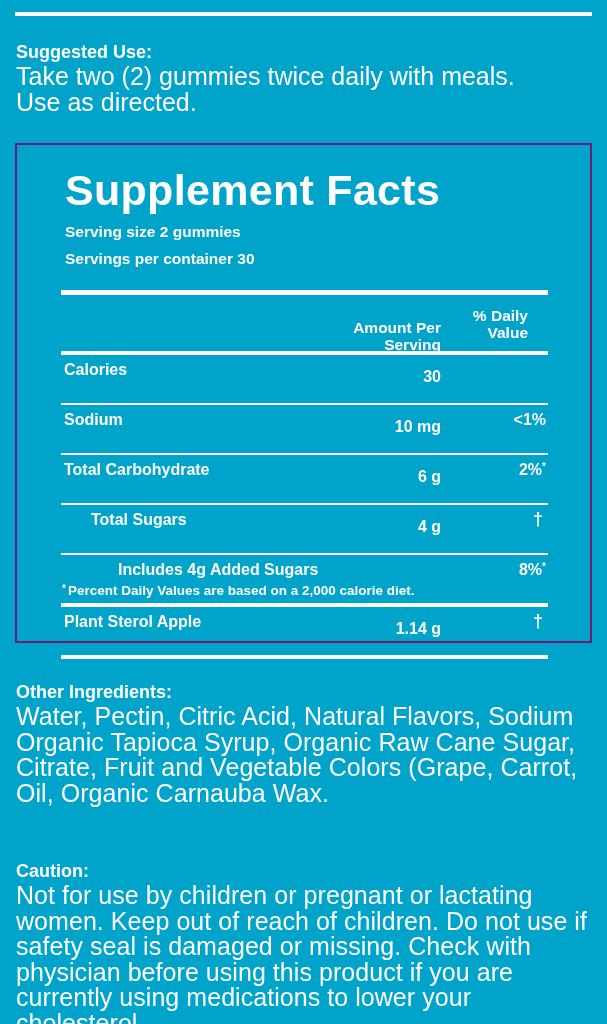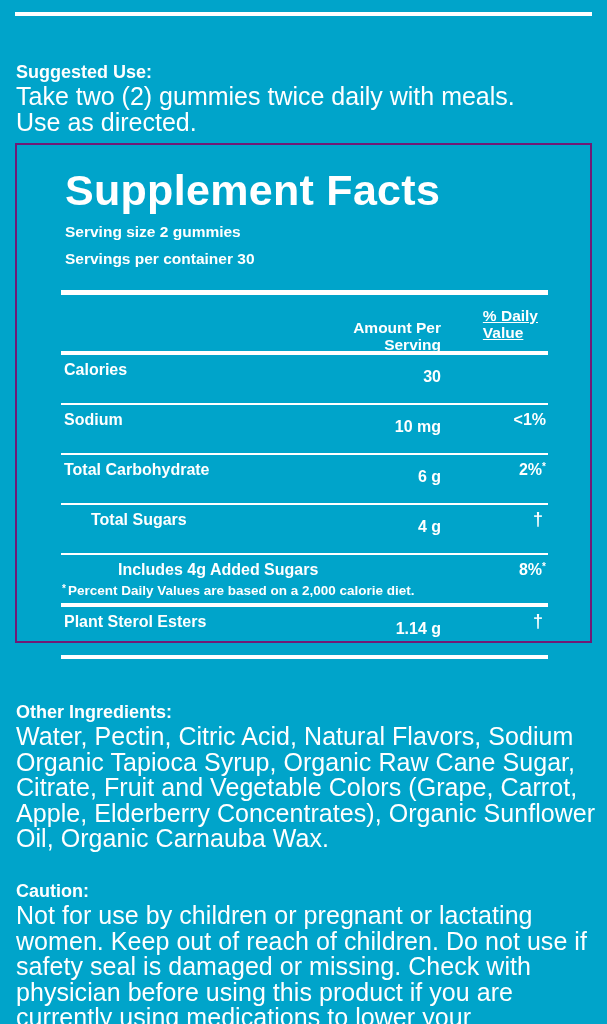--- a/index.html
+++ b/index.html
@@ -3,21 +3,21 @@
 <meta charset="utf-8">
 <style>
   html, body { margin: 0; padding: 0; }
   body {
     width: 607px; height: 1024px; overflow: hidden;
     background: #00A4CA; color: #ffffff;
     font-family: "Liberation Sans", "DejaVu Sans", sans-serif;
     position: relative;
   }
   .top-rule { position: absolute; left: 15px; top: 12px; width: 577px; height: 4px; background: #fff; }
-  .section { position: absolute; left: 16px; width: 580px; margin-top: 20px; }
+  .section { position: absolute; left: 16px; width: 580px; }
   .section h3 { margin: 0; font-size: 18px; font-weight: bold; line-height: 24px; }
   .section p { margin: 0; font-size: 25px; line-height: 25.5px; }
   #suggested { top: 40px; }
   #other { top: 680px; }
   #caution { top: 859px; }
   #other p, #caution p { letter-spacing: 0.05px; }
 
   .facts-box {
     position: absolute; left: 15px; top: 143px; width: 573px; height: 496px;
     border: 2px solid #701a75;
@@ -30,21 +30,21 @@
   .serving.s1 { top: 77px; }
   .serving.s2 { top: 104px; }
 
   .table { position: absolute; left: 44px; top: 145px; width: 487px; }
   .rule-thick { height: 5px; background: #fff; }
   .rule-med { height: 4px; background: #fff; }
   .rule-thin { height: 2px; background: #fff; }
 
   .thead { position: relative; height: 56px; }
   .thead .amt { position: absolute; right: 107px; top: 24px; text-align: right; font-size: 15.5px; font-weight: bold; line-height: 17px; }
-  .thead .dv { position: absolute; right: 10px; top: 12px; font-size: 15.5px; font-weight: bold; line-height: 17px; text-decoration: underline; }
+  .thead .dv { position: absolute; right: 20px; top: 12px; text-align: right; font-size: 15.5px; font-weight: bold; line-height: 17px; }
 
   .row { position: relative; height: 48px; font-size: 16px; font-weight: bold; }
   .row .name { position: absolute; left: 3px; top: 6px; }
   .row .amount { position: absolute; right: 107px; top: 13px; text-align: center; }
   .row .pct { position: absolute; right: 2px; top: 6px; text-align: right; }
   .row.indent1 .name { left: 30px; }
   .row.indent2 .name { left: 57px; }
   .pct sup { font-size: 10px; vertical-align: 5px; }
   .pct.dagger { font-size: 18px; right: 5px; top: 4px; }
 
@@ -110,38 +110,37 @@
     <div class="rule-thin"></div>
 
     <div class="row indent2">
       <span class="name">Includes 4g Added Sugars</span>
       <span class="amount"></span>
       <span class="pct"><span>8%</span><sup>*</sup></span>
     </div>
     <div class="rule-med"></div>
 
     <div class="row">
-      <span class="name">Plant Sterol Esters</span>
+      <span class="name">Plant Sterol Apple</span>
       <span class="amount">1.14 g</span>
       <span class="pct dagger">†</span>
     </div>
     <div class="rule-med"></div>
   </div>
 
   <div class="footnotes">
     <div><span class="mark">*</span><span>Percent Daily Values are based on a 2,000 calorie diet.</span></div>
   </div>
 </div>
 
 <div class="section" id="other">
   <h3>Other Ingredients:</h3>
   <p>Water, Pectin, Citric Acid, Natural Flavors, Sodium</p>
   <p>Organic Tapioca Syrup, Organic Raw Cane Sugar,</p>
   <p>Citrate, Fruit and Vegetable Colors (Grape, Carrot,</p>
-  <p>Apple, Elderberry Concentrates), Organic Sunflower</p>
   <p>Oil, Organic Carnauba Wax.</p>
 </div>
 
 <div class="section" id="caution">
   <h3>Caution:</h3>
   <p>Not for use by children or pregnant or lactating</p>
   <p>women. Keep out of reach of children. Do not use if</p>
   <p>safety seal is damaged or missing. Check with</p>
   <p>physician before using this product if you are</p>
   <p>currently using medications to lower your cholesterol.</p>

